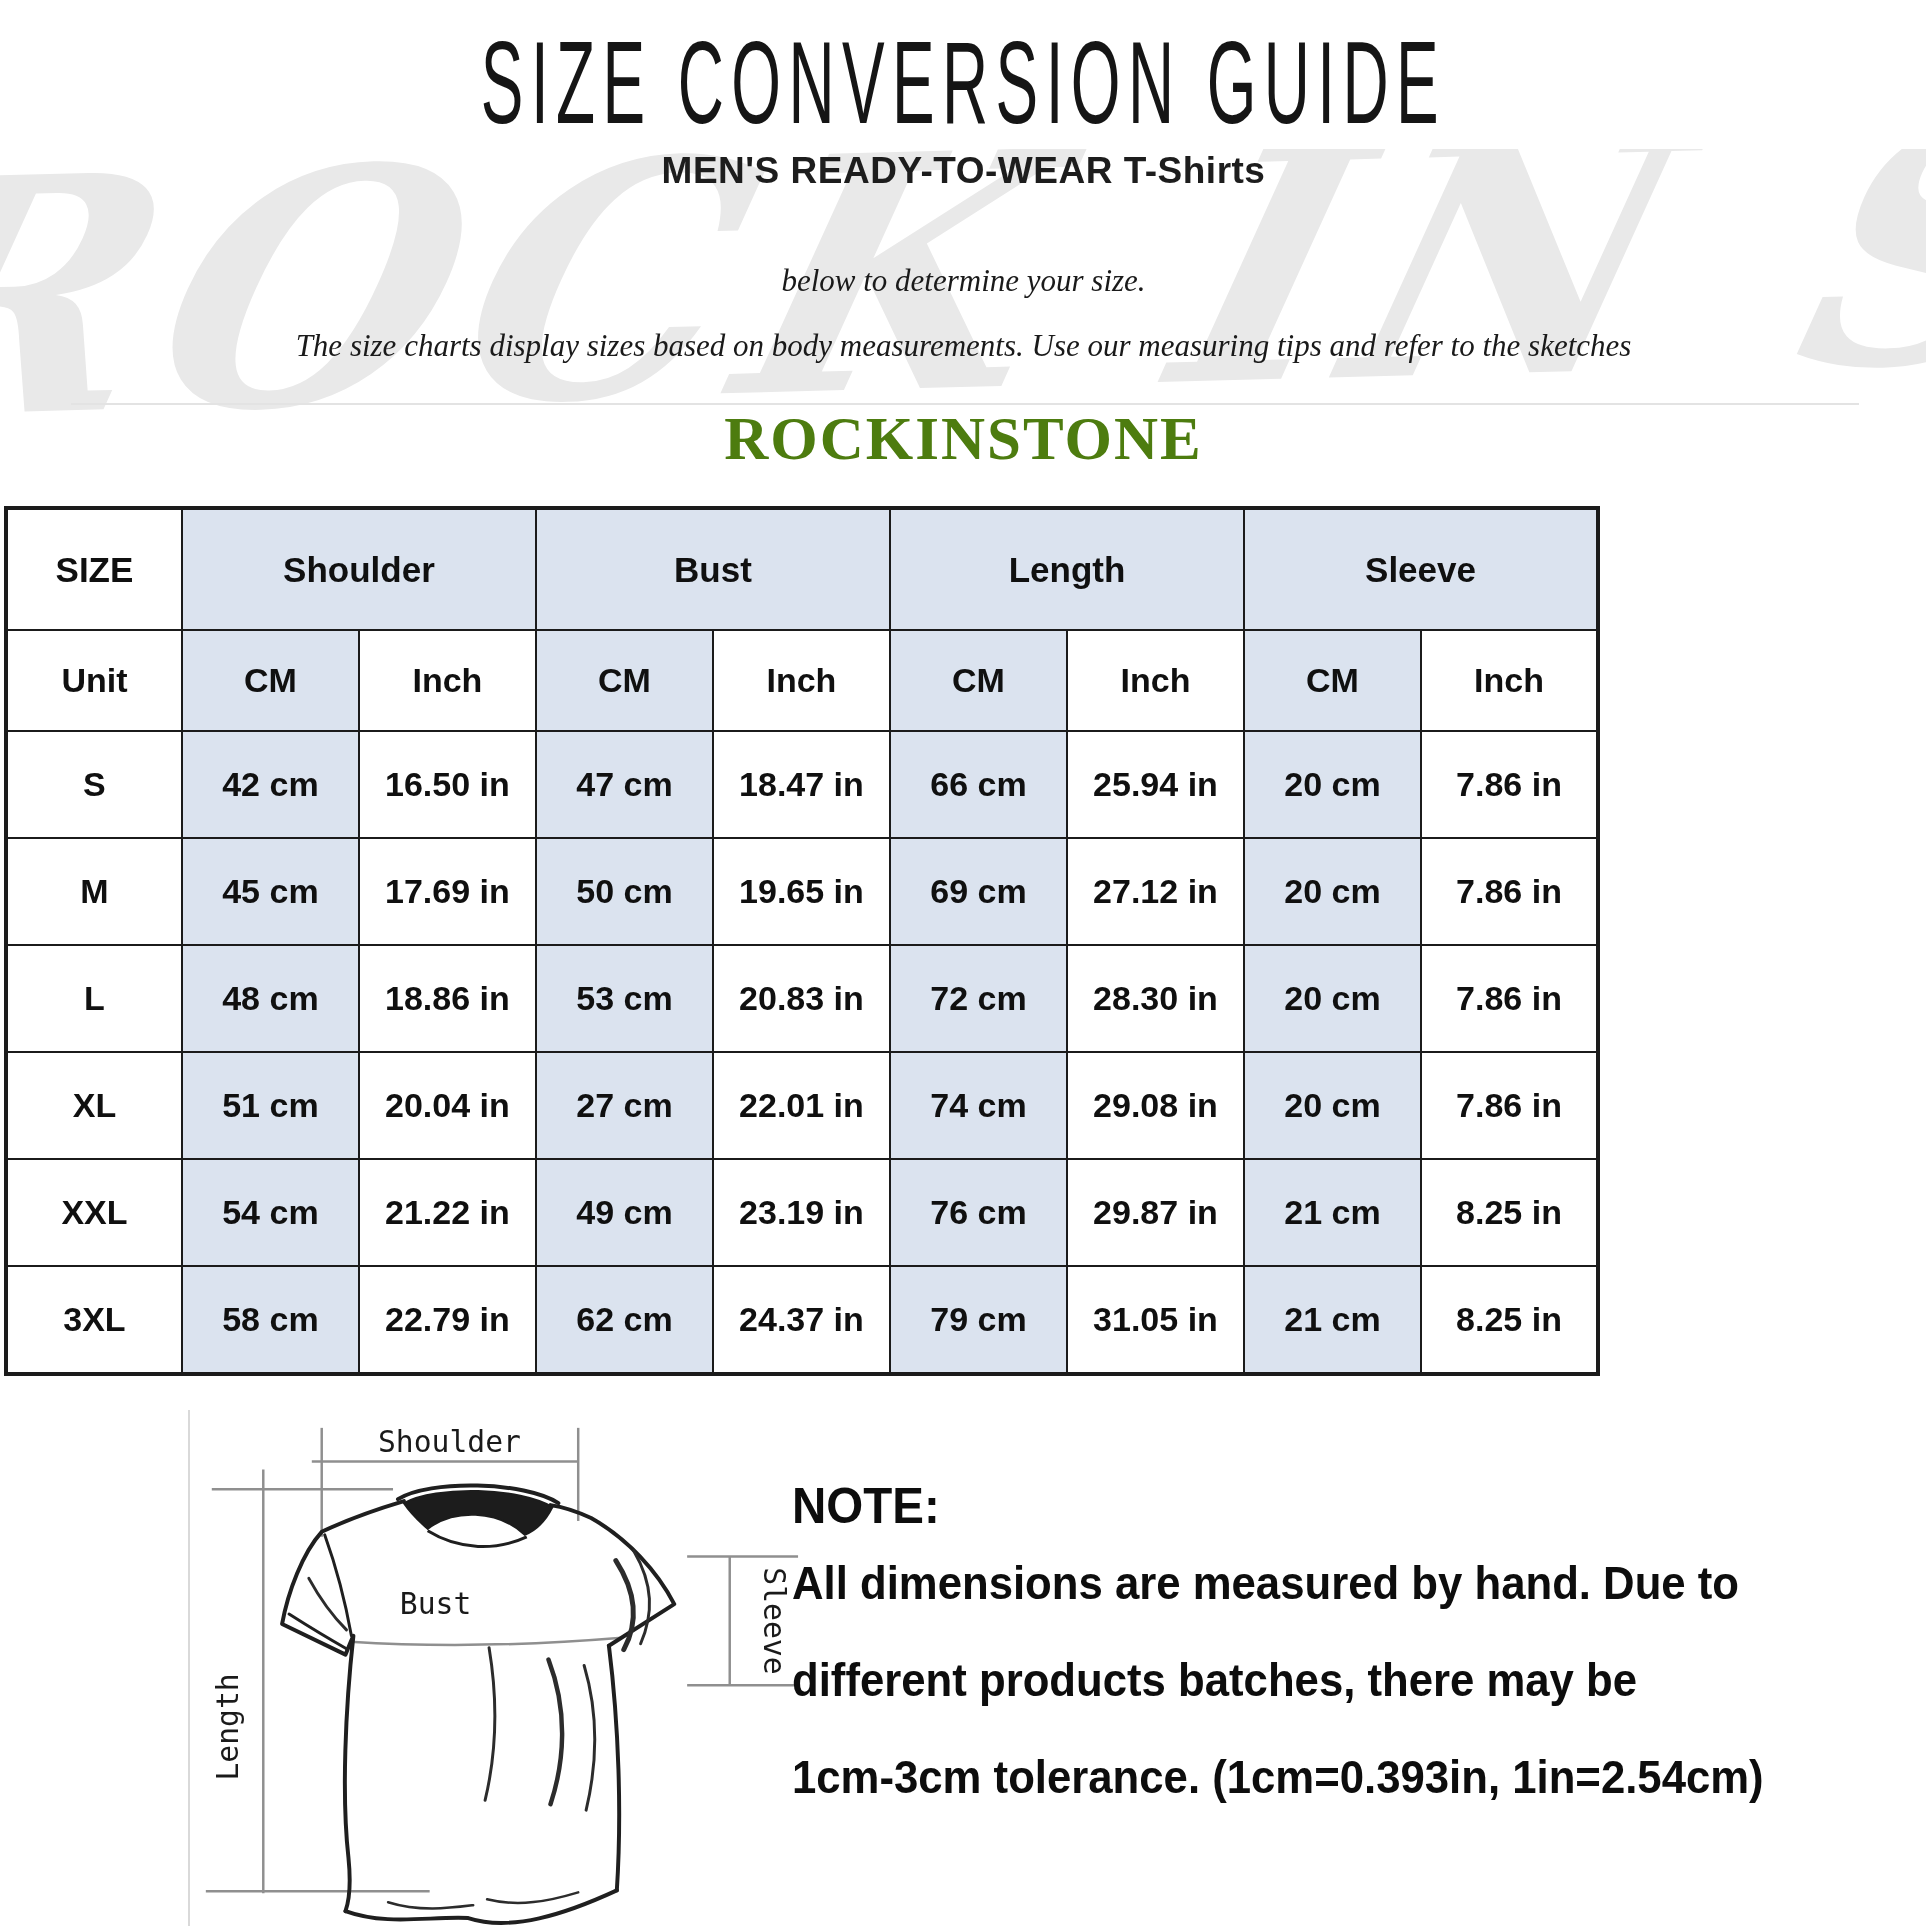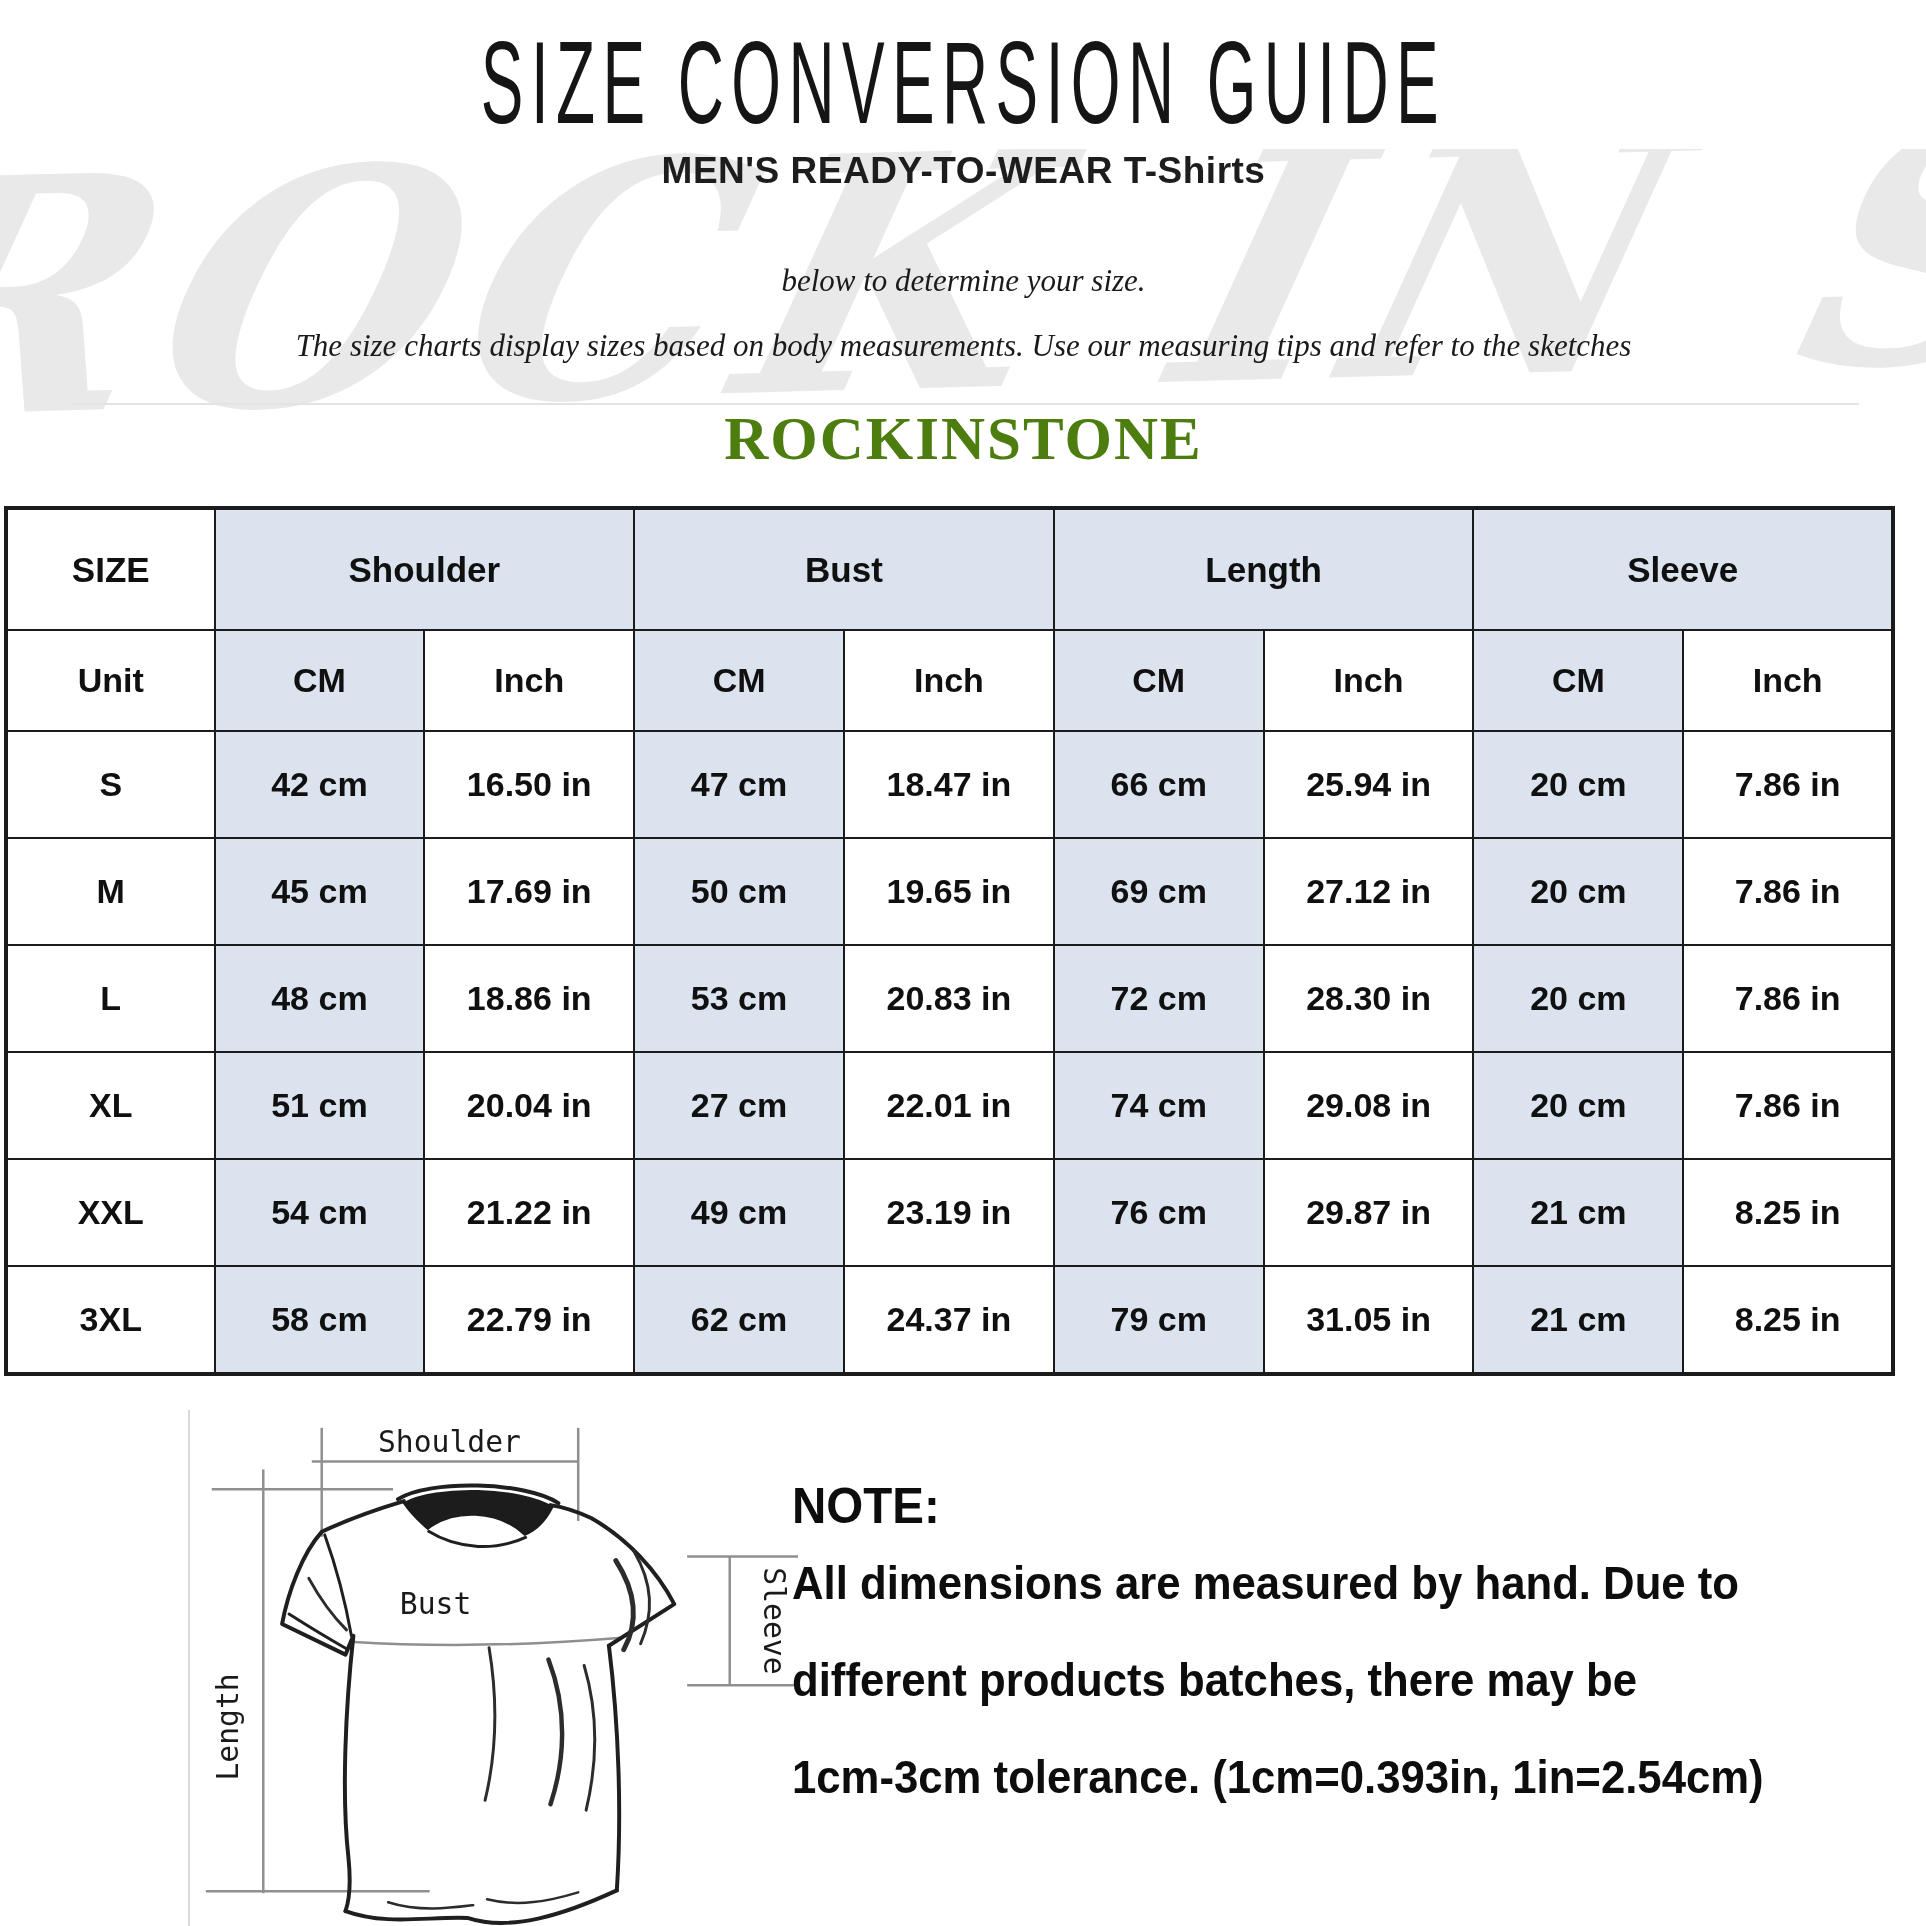--- a/index.html
+++ b/index.html
@@ -26,21 +26,21 @@
     top:248px;font-family:"Liberation Serif",serif;font-style:italic;
     font-size:31px;line-height:65px;color:#1a1a1a;z-index:2;
   }
   .brand-rule{position:absolute;left:71px;top:403px;width:1788px;height:2px;background:#e3e3e3;z-index:1;}
   .brand{
     top:404px;font-family:"Liberation Serif",serif;font-weight:700;
     font-size:61px;letter-spacing:2px;color:#4d7c0f;
   }
   
   .size-table{
-    position:absolute;left:4px;top:506px;width:1891px;z-index:3;
+    position:absolute;left:4px;top:506px;width:1596px;z-index:3;
     border-collapse:collapse;table-layout:fixed;background:#fff;
   }
   .size-table td{
     border:2.5px solid #1b1b1b;text-align:center;vertical-align:middle;
     font-weight:700;font-size:34px;color:#101010;letter-spacing:0;
     padding:0;background:#ffffff;
   }
   .size-table td.blue{background:#dbe3ef;}
   .size-table tr.group-row td{height:119px;font-size:35px;}
   .size-table tr.unit-row td{height:99px;}

